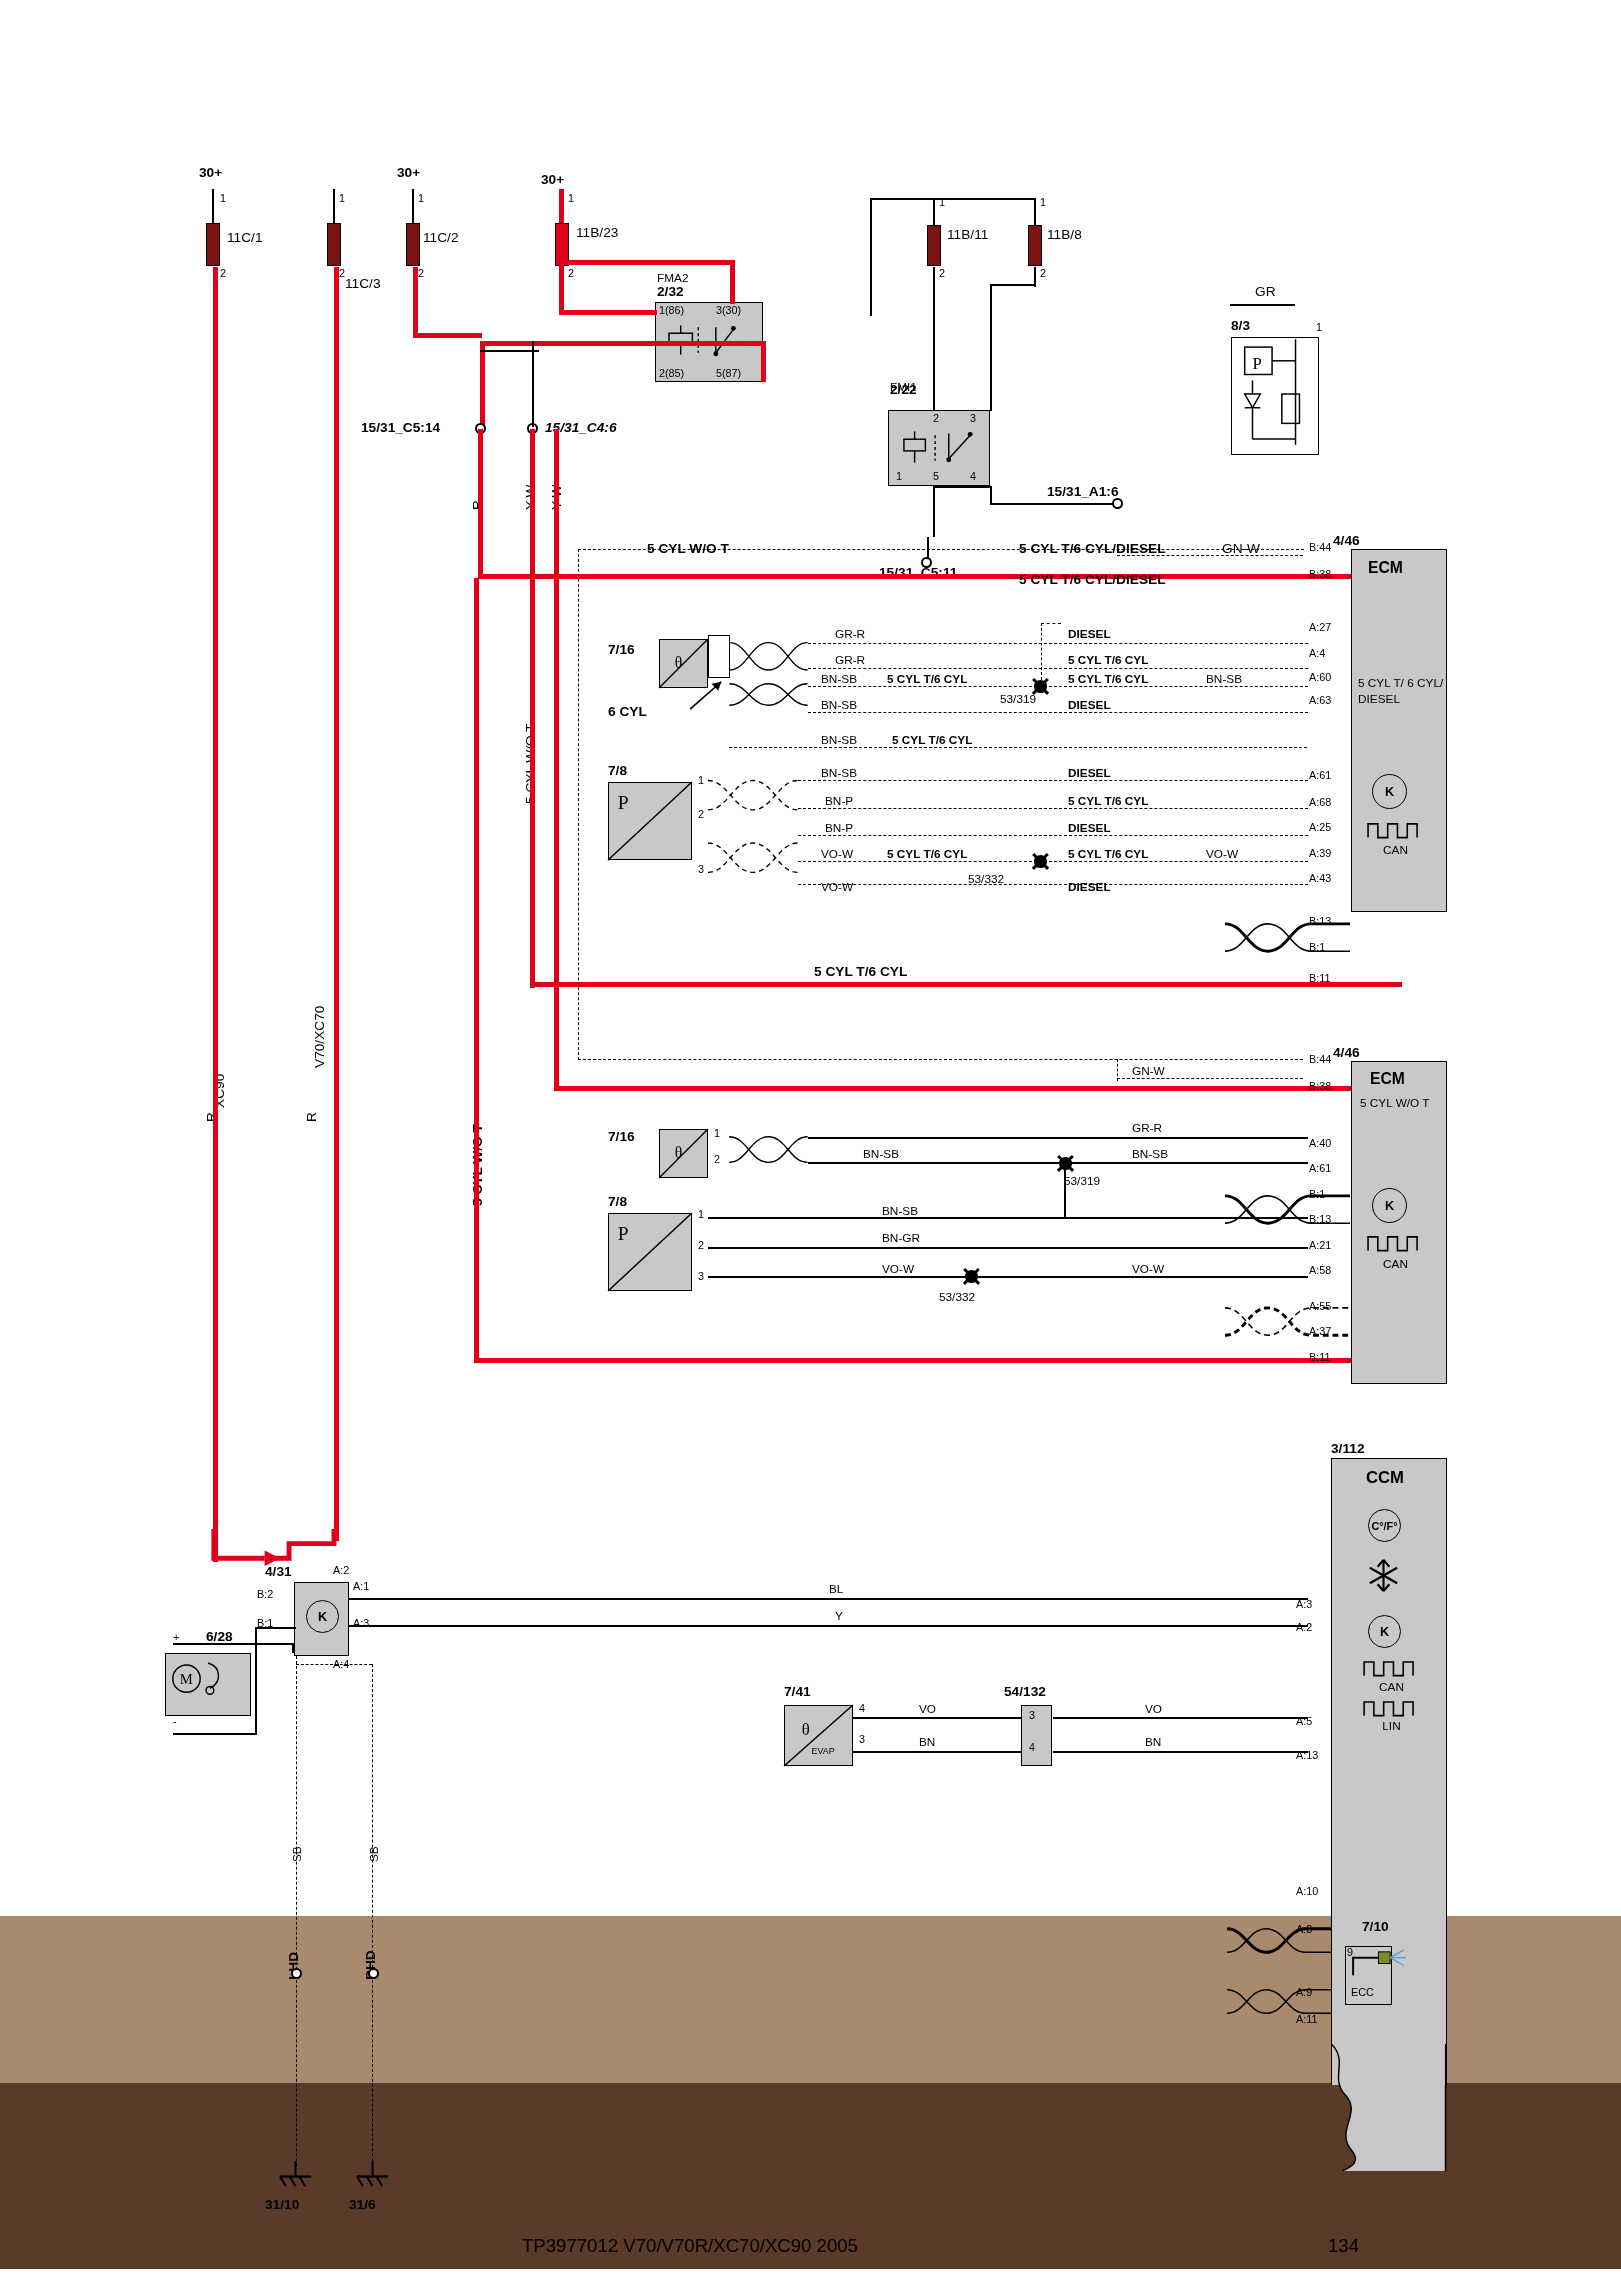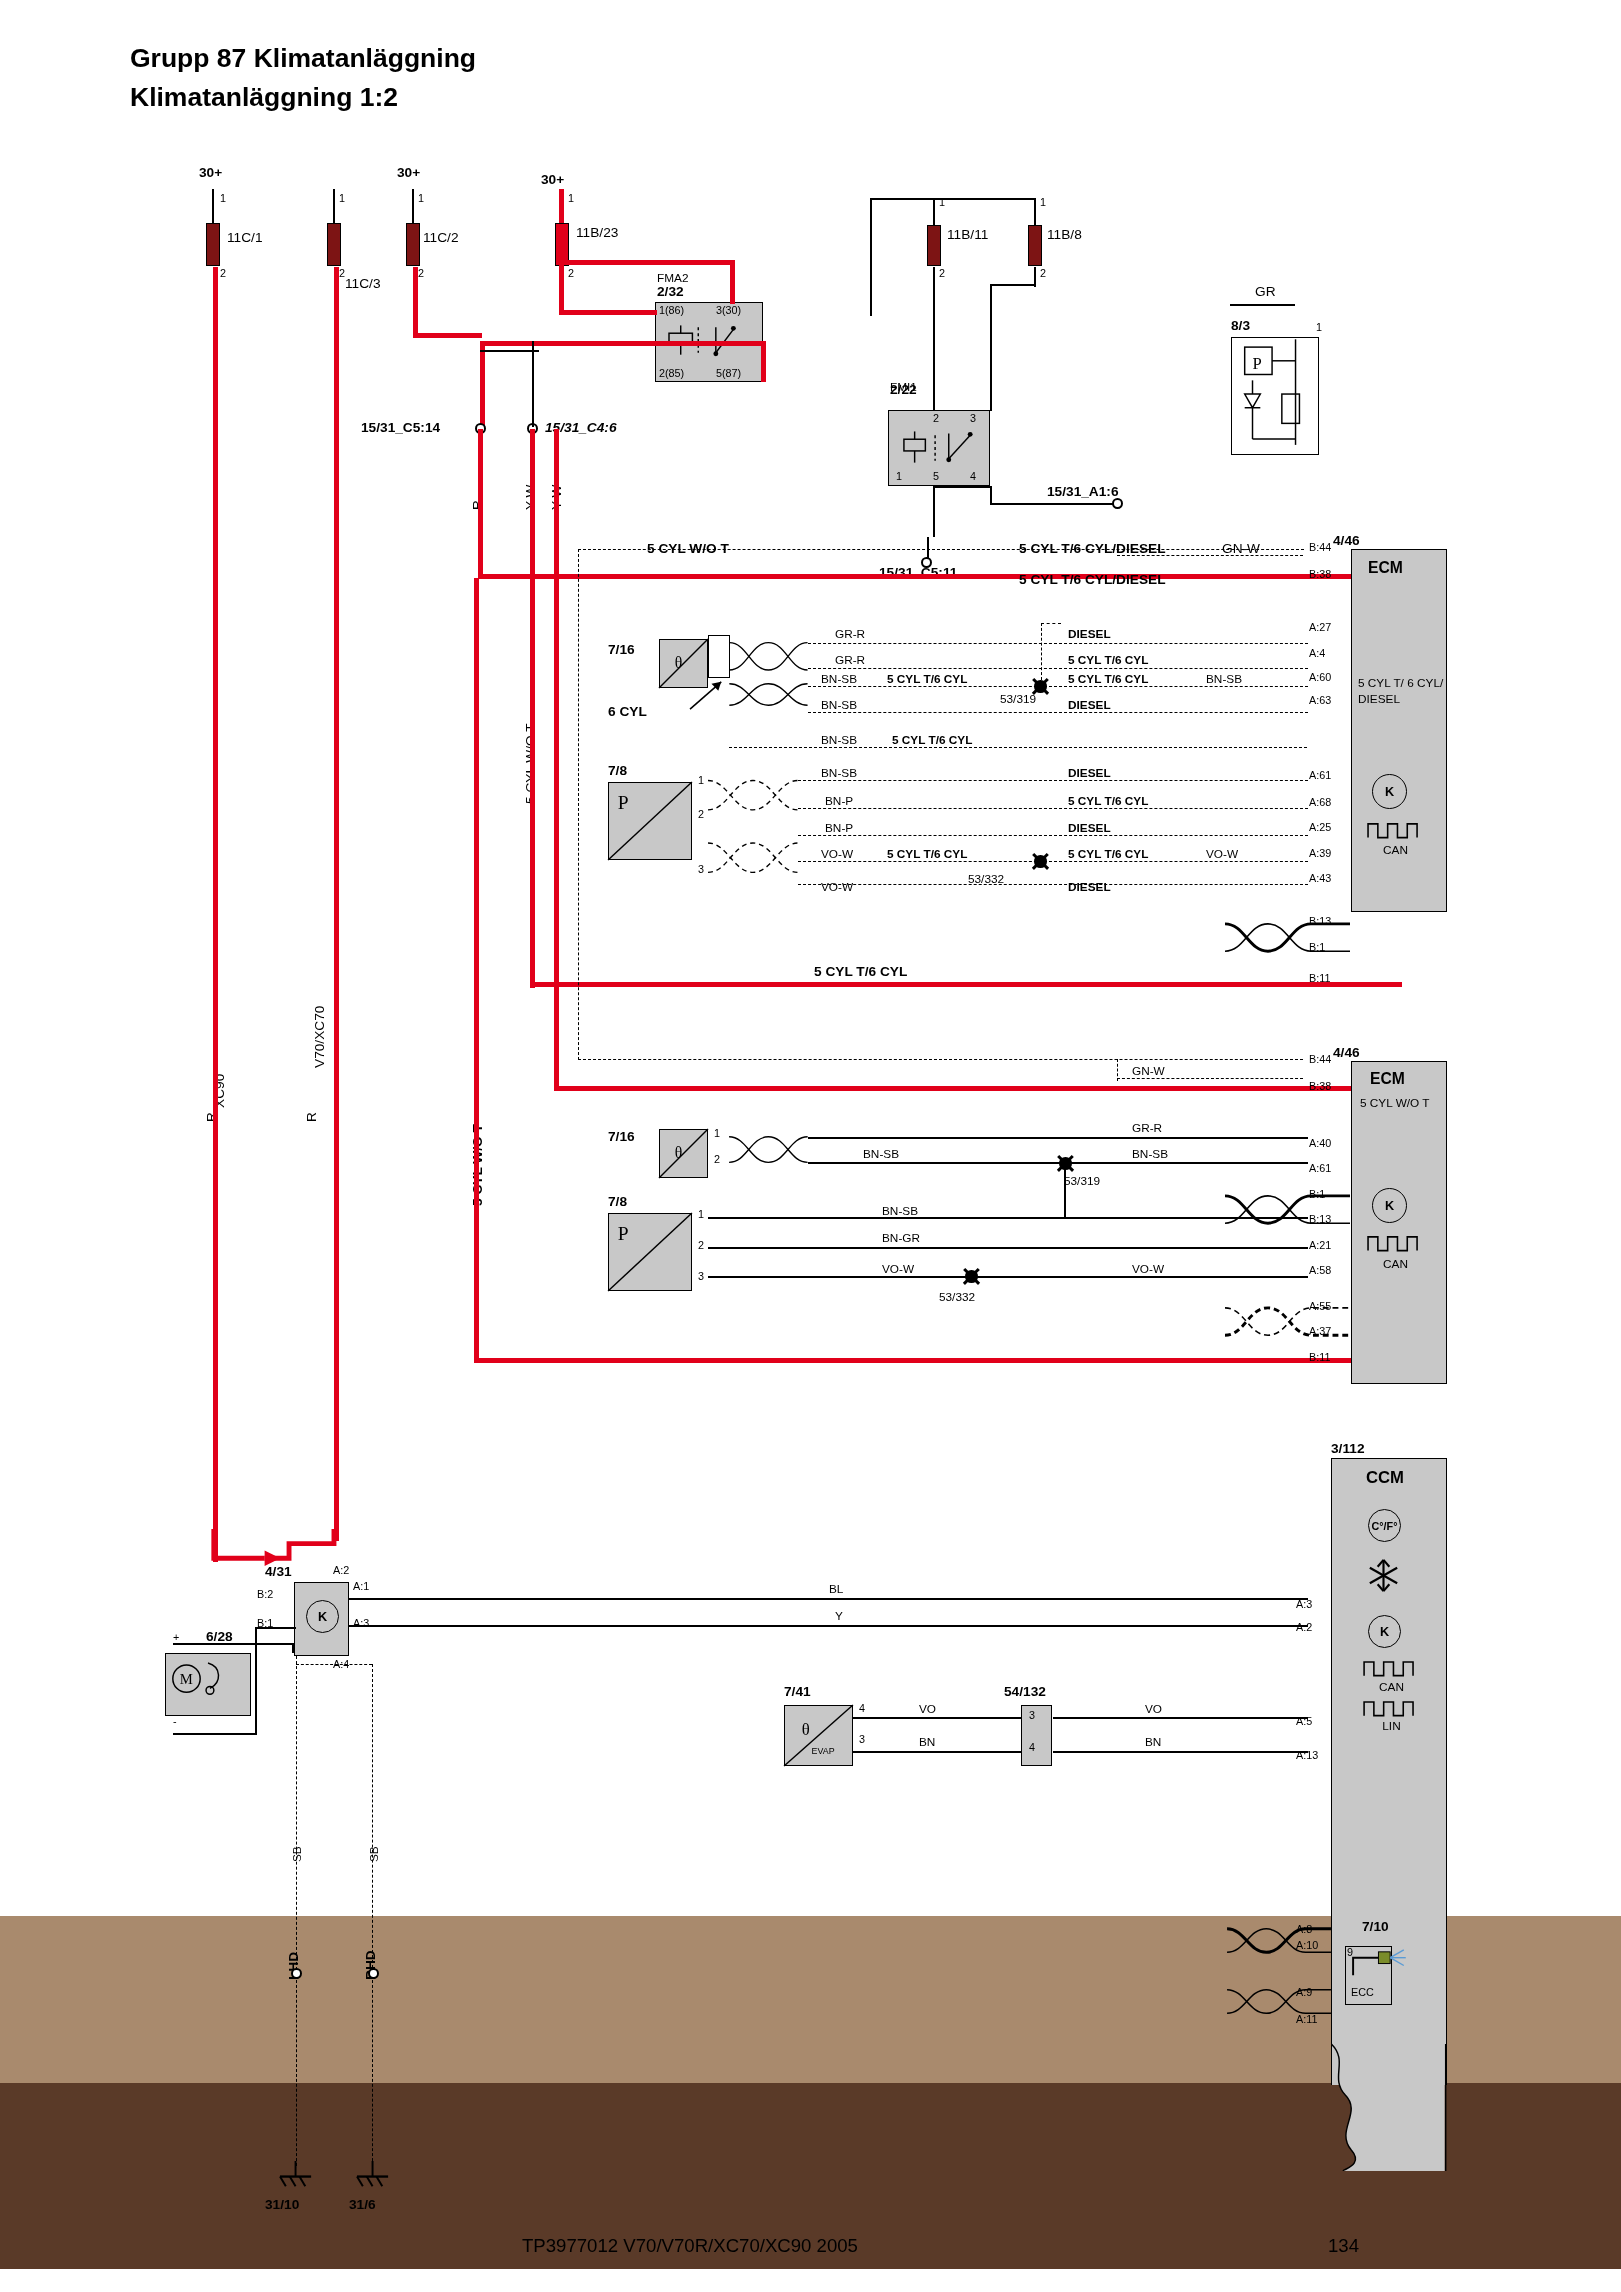--- a/index.html
+++ b/index.html
@@ -43,24 +43,20 @@
 </style>
 </head>
 <body>
 
 <div class="page">
 
   <div class="ground1"></div>
   <div class="ground2"></div>
   <div class="ground3"></div>
 
-  <div class="title">
-    <div>Grupp 87 Klimatanläggning</div>
-    <div>Klimatanläggning 1:2</div>
-  </div>
 
   <div class="lbl b" style="left:199px;top:165px;">30+</div>
   <div class="lbl b" style="left:397px;top:165px;">30+</div>
   <div class="lbl b" style="left:541px;top:172px;">30+</div>
 
   <div class="w wv" style="left:212px;top:189px;height:34px;"></div>
   <div class="fuse" style="left:206px;top:223px;height:43px;"></div>
   <div class="lbl xs" style="left:220px;top:192px;">1</div>
   <div class="lbl xs" style="left:220px;top:267px;">2</div>
   <div class="lbl" style="left:227px;top:230px;">11C/1</div>
@@ -441,21 +437,21 @@
   <svg style="position:absolute;left:1364px;top:1698px;" width="55" height="23.5" viewBox="0 0 56 24">
     <polyline points="0,18 0,4 10,4 10,18 20,18 20,4 30,4 30,18 40,18 40,4 50,4 50,18" fill="none" stroke="#000" stroke-width="1.6"></polyline>
   </svg>
   <div class="can" style="left:1364px;top:1719px;width:55px;">LIN</div>
 
   <div class="lbl xs" style="left:1296px;top:1598px;">A:3</div>
   <div class="lbl xs" style="left:1296px;top:1621px;">A:2</div>
   <div class="lbl xs" style="left:1296px;top:1715px;">A:5</div>
   <div class="lbl xs" style="left:1296px;top:1749px;">A:13</div>
   <div class="lbl xs" style="left:1296px;top:1923px;">A:8</div>
-  <div class="lbl xs" style="left:1296px;top:1939px;">A:10</div>
+  <div class="lbl xs" style="left:1296px;top:1885px;">A:10</div>
   <div class="lbl xs" style="left:1296px;top:1986px;">A:9</div>
   <div class="lbl xs" style="left:1296px;top:2013px;">A:11</div>
 
   <svg style="position:absolute;left:1227px;top:1919px;" width="104" height="49" viewBox="0 0 106 50">
     <path d="M0,10 C18,10 22,34 40,34 C58,34 62,10 80,10 L106,10" fill="none" stroke="#000" stroke-width="3"></path>
     <path d="M0,34 C18,34 22,10 40,10 C58,10 62,34 80,34 L106,34" fill="none" stroke="#000" stroke-width="1.6"></path>
   </svg>
   <svg style="position:absolute;left:1227px;top:1980px;" width="104" height="49" viewBox="0 0 106 50">
     <path d="M0,10 C18,10 22,34 40,34 C58,34 62,10 80,10 L106,10" fill="none" stroke="#000" stroke-width="1.6"></path>
     <path d="M0,34 C18,34 22,10 40,10 C58,10 62,34 80,34 L106,34" fill="none" stroke="#000" stroke-width="1.6"></path>

